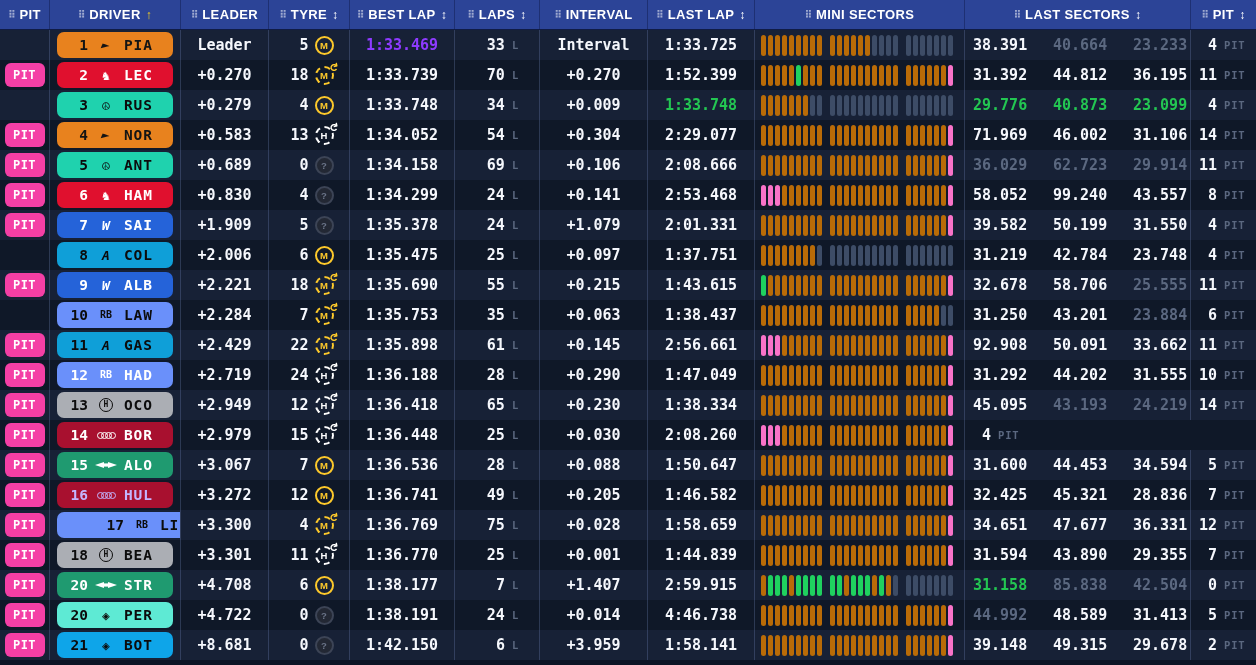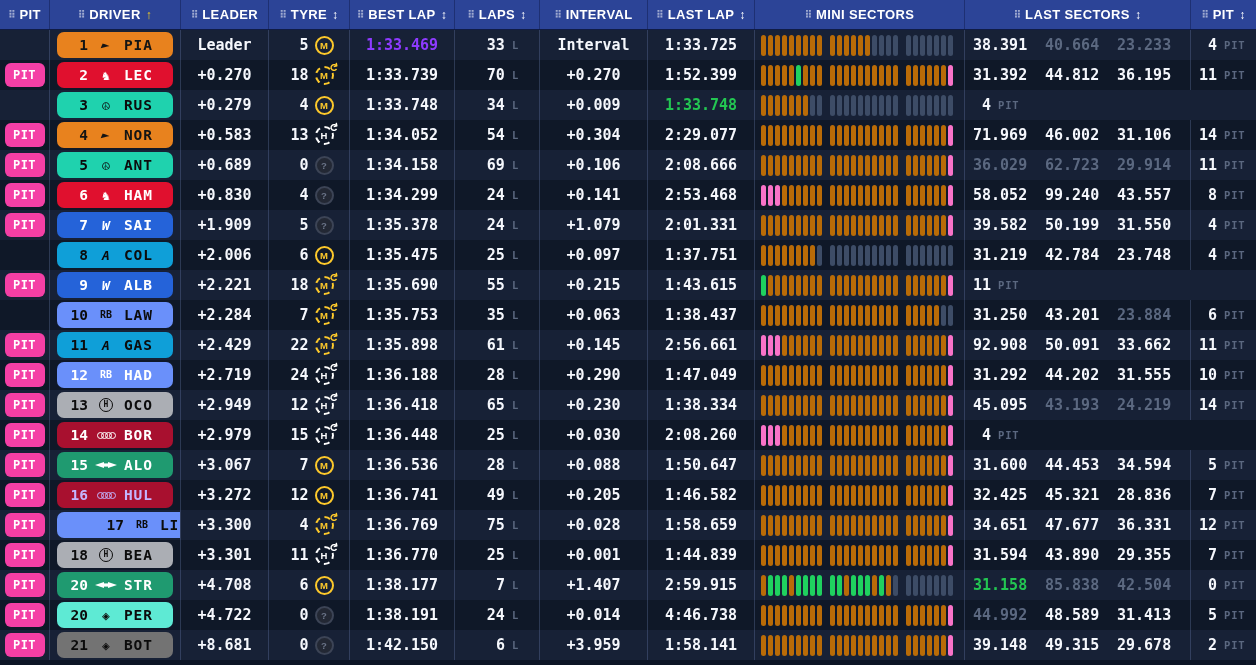--- a/index.html
+++ b/index.html
@@ -72,21 +72,21 @@
   
   .num-main{width:30px;text-align:right;}
   .unit{font-size:10.5px;color:var(--gray);margin-left:7px;font-weight:bold;letter-spacing:.08em;}
   .pitcount{width:26px;text-align:right;}
   
   .ms-wrap{display:flex;align-items:center;padding-left:6px;gap:8px;}
   .ms-group{display:flex;gap:2px;}
   .ms-bar{width:5px;height:21px;border-radius:2.5px;}
   .ms-O{background:var(--ms-o)} .ms-P{background:var(--ms-p)} .ms-G{background:var(--ms-g)} .ms-N{background:var(--ms-n)}
   
-  .sec-wrap{display:flex;padding-left:8px;}
+  .sec-wrap{display:flex;padding-left:8px;gap:8px;}
   .sec-val{width:72px;text-align:left;}
 </style>
 </head>
 <body>
 
 <div id="app">
   <div class="grid-row header" id="header-row">
       <div class="h-cell">
         <span class="dots">⠿</span>
         <span>PIT</span>
@@ -337,20 +337,27 @@
               <span class="ms-bar ms-N"></span>
               <span class="ms-bar ms-N"></span>
               <span class="ms-bar ms-N"></span>
               <span class="ms-bar ms-N"></span>
               <span class="ms-bar ms-N"></span>
               <span class="ms-bar ms-N"></span>
             </div>
           </div>
         </div>
         <div class="cell">
+          <div class="sec-wrap">
+            <span class="sec-val c-green">29.776</span>
+            <span class="sec-val c-green">40.873</span>
+            <span class="sec-val c-green">23.099</span>
+          </div>
+        </div>
+        <div class="cell">
           <span class="pitcount c-white">4</span>
           <span class="unit">PIT</span>
         </div>
       </div>
       <div class="grid-row row even">
         <div class="cell center">
           <span class="pit-badge">PIT</span>
         </div>
         <div class="cell">
           <div class="drv-badge" style="background: rgb(232, 130, 30); color: rgb(20, 20, 20);">
@@ -763,20 +770,27 @@
             </div>
             <div class="ms-group">
               <span class="ms-bar ms-O"></span>
               <span class="ms-bar ms-O"></span>
               <span class="ms-bar ms-O"></span>
               <span class="ms-bar ms-O"></span>
               <span class="ms-bar ms-O"></span>
               <span class="ms-bar ms-O"></span>
               <span class="ms-bar ms-P"></span>
             </div>
+          </div>
+        </div>
+        <div class="cell">
+          <div class="sec-wrap">
+            <span class="sec-val c-white">32.678</span>
+            <span class="sec-val c-white">58.706</span>
+            <span class="sec-val c-gray">25.555</span>
           </div>
         </div>
         <div class="cell">
           <span class="pitcount c-white">11</span>
           <span class="unit">PIT</span>
         </div>
       </div>
       <div class="grid-row row even">
         <div class="cell center"></div>
         <div class="cell">
@@ -1583,21 +1597,21 @@
         <div class="cell">
           <span class="pitcount c-white">5</span>
           <span class="unit">PIT</span>
         </div>
       </div>
       <div class="grid-row row odd">
         <div class="cell center">
           <span class="pit-badge">PIT</span>
         </div>
         <div class="cell">
-          <div class="drv-badge" style="background: #737373; color: rgb(12, 12, 12);">
+          <div class="drv-badge" style="background: #0ea5e9; color: rgb(12, 12, 12);">
             <span class="drv-pos">21</span>
             <span class="drv-logo">
               <span>◈</span>
             </span>
             <span class="drv-code">BOT</span>
           </div>
         </div>
         <div class="cell center c-white">+8.681</div>
         <div class="cell center">
           <span class="tyre-num c-white">0</span>

